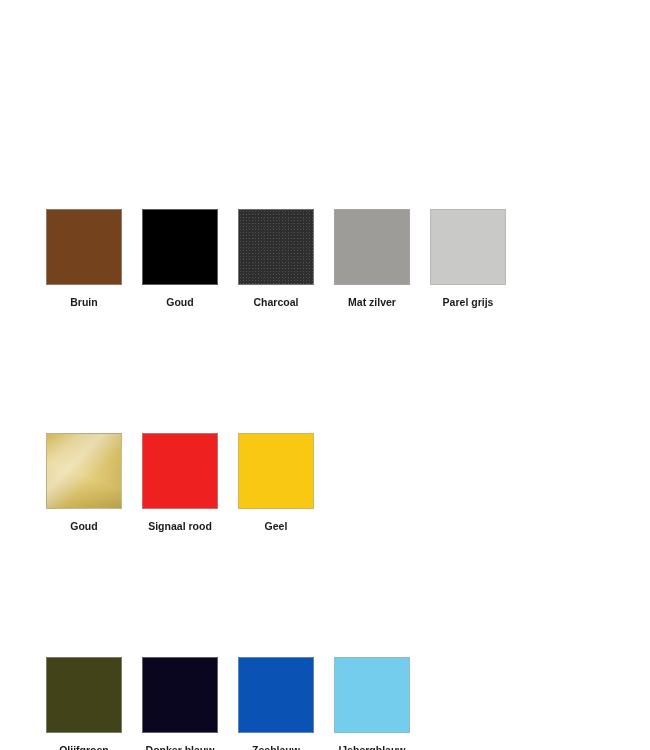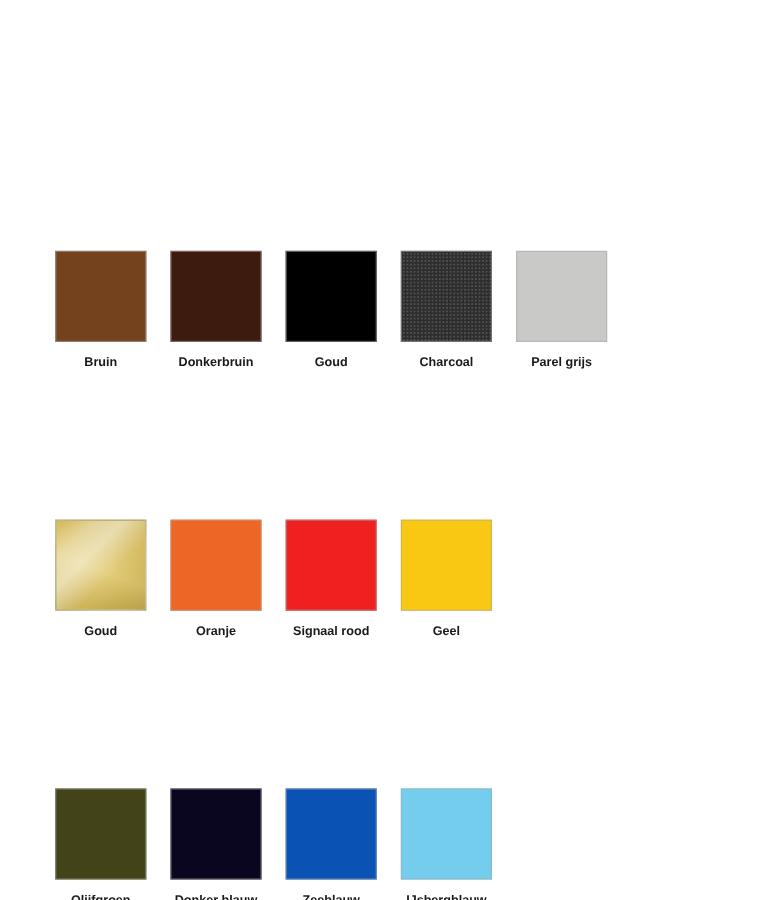--- a/index.html
+++ b/index.html
@@ -98,45 +98,41 @@
 </head>
 <body>
 
 <div class="swatch-sheet">
     <div class="swatch-row">
       <div class="swatch-cell">
         <div class="swatch-chip bordered" style="background-color: rgb(116, 67, 30);"></div>
         <div class="swatch-label">Bruin</div>
       </div>
       <div class="swatch-cell">
-        <div class="swatch-chip bordered" style="background-color: rgb(61, 28, 15);"></div>
-        <div class="swatch-label">Donkerbruin</div>
-      </div>
-      <div class="swatch-cell">
         <div class="swatch-chip bordered" style="background-color: rgb(0, 0, 0);"></div>
         <div class="swatch-label">Goud</div>
       </div>
       <div class="swatch-cell">
         <div class="swatch-chip bordered grainy" style="background-color: rgb(46, 46, 46);"></div>
         <div class="swatch-label">Charcoal</div>
+      </div>
+      <div class="swatch-cell">
+        <div class="swatch-chip bordered" style="background-color: rgb(157, 156, 152);"></div>
+        <div class="swatch-label">Mat zilver</div>
       </div>
       <div class="swatch-cell">
         <div class="swatch-chip bordered" style="background-color: rgb(201, 202, 200);"></div>
         <div class="swatch-label">Parel grijs</div>
       </div>
     </div>
     <div class="row-spacer"></div>
     <div class="swatch-row">
       <div class="swatch-cell">
         <div class="swatch-chip bordered metallic" style="background-color: rgb(216, 185, 72);"></div>
         <div class="swatch-label">Goud</div>
-      </div>
-      <div class="swatch-cell">
-        <div class="swatch-chip bordered" style="background-color: rgb(238, 102, 37);"></div>
-        <div class="swatch-label">Oranje</div>
       </div>
       <div class="swatch-cell">
         <div class="swatch-chip bordered" style="background-color: rgb(238, 32, 32);"></div>
         <div class="swatch-label">Signaal rood</div>
       </div>
       <div class="swatch-cell">
         <div class="swatch-chip bordered" style="background-color: rgb(249, 200, 18);"></div>
         <div class="swatch-label">Geel</div>
       </div>
     </div>

